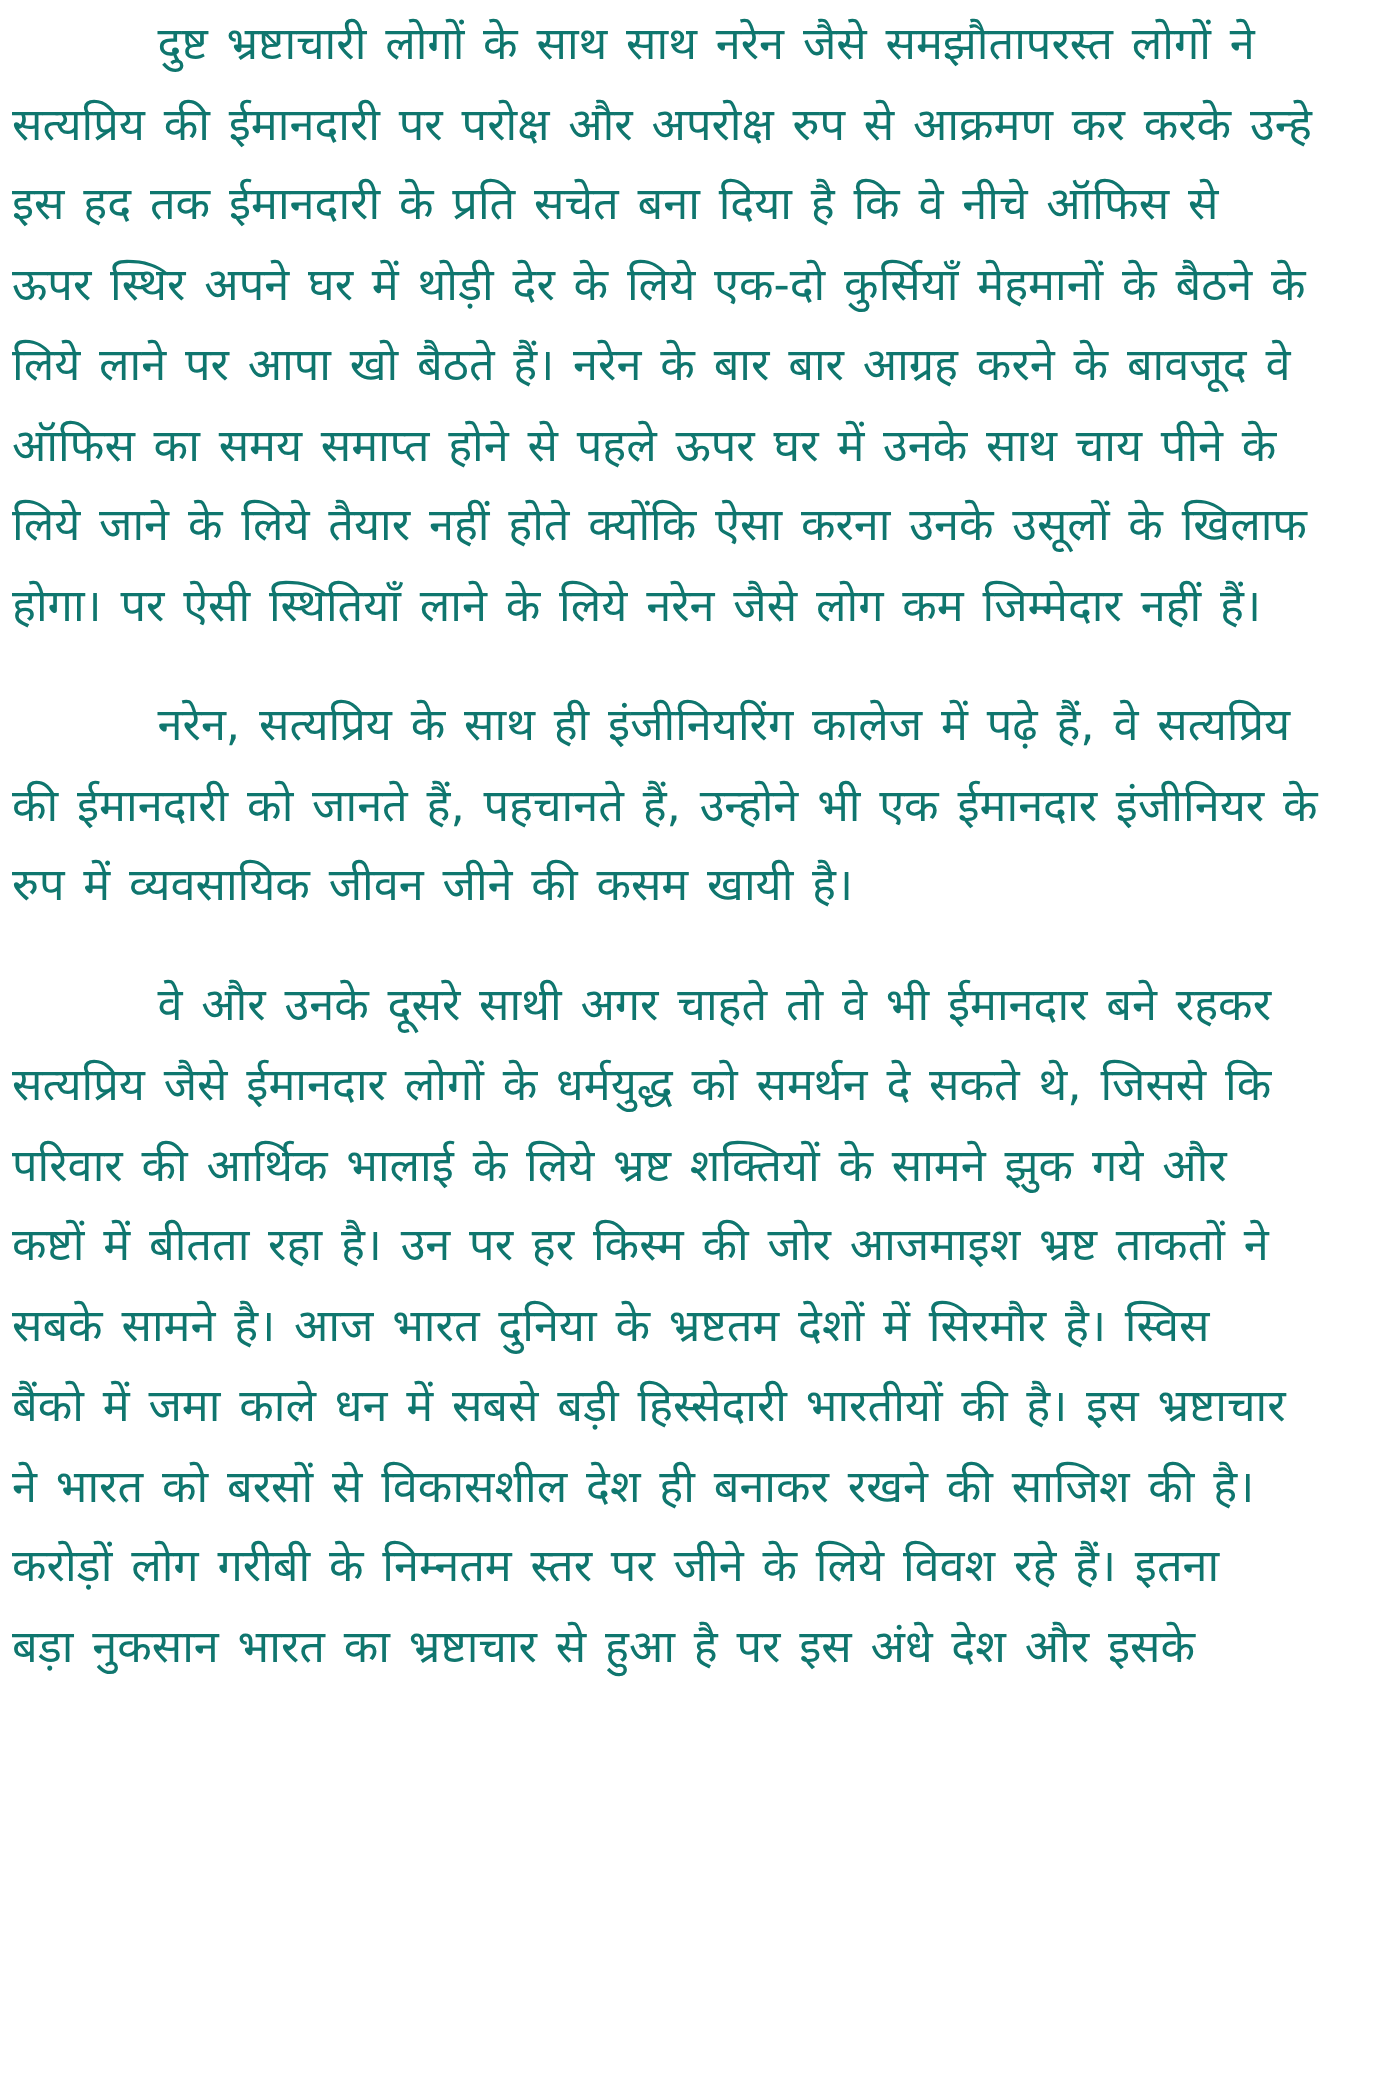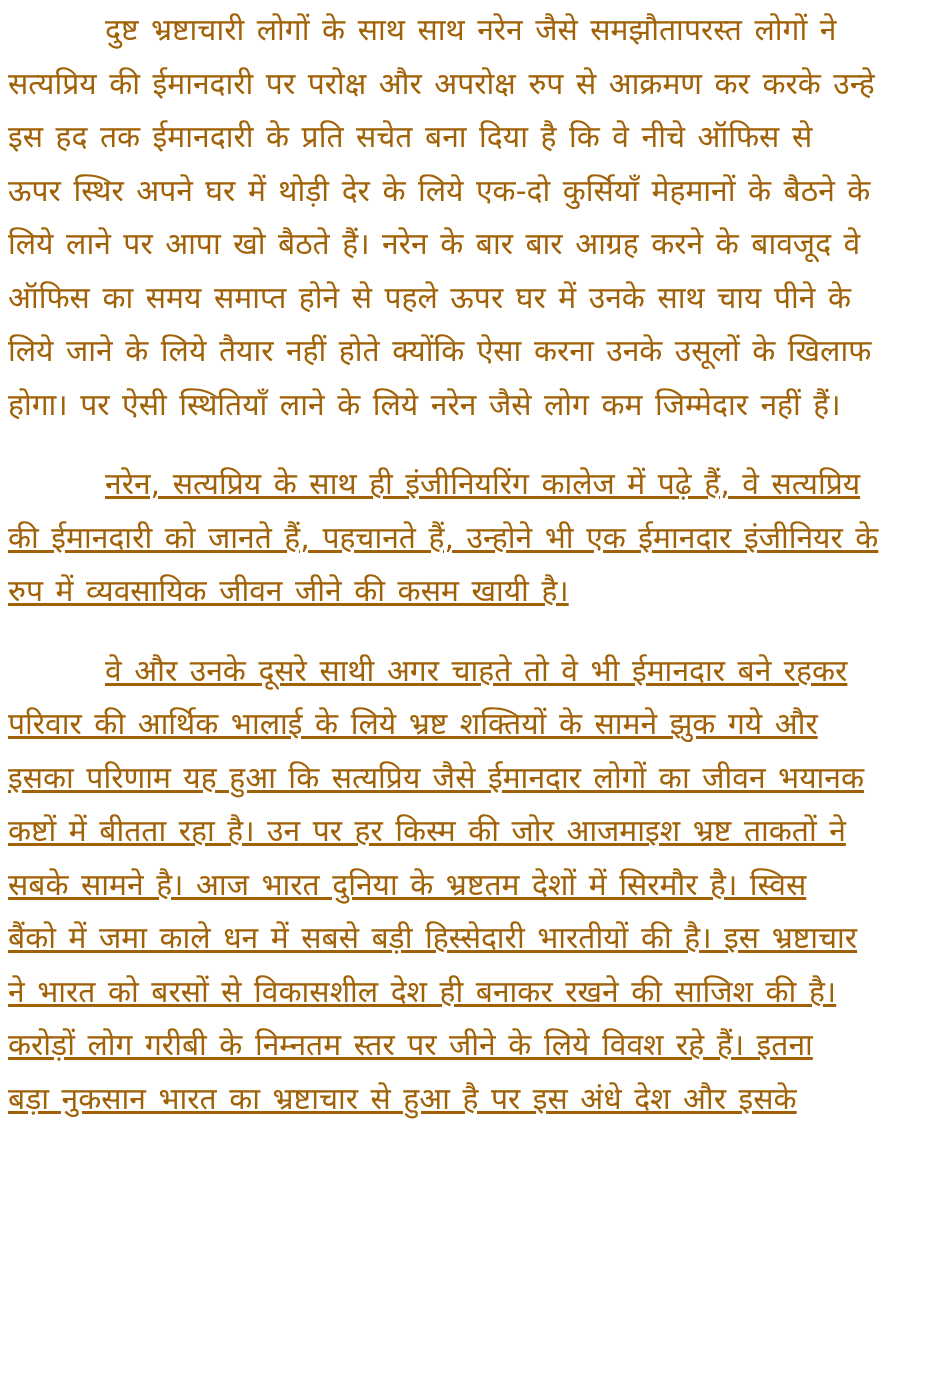--- a/index.html
+++ b/index.html
@@ -9,28 +9,27 @@
     height: 1397px;
     background: #ffffff;
     overflow: hidden;
   }
   .page {
     box-sizing: border-box;
     width: 930px;
     height: 1397px;
     padding: 3px 0 0 8px;
     font-family: "DejaVu Sans", sans-serif;
-    color: #a16207;
+    color: #0f766e;
   }
   .para {
     margin: 0;
   }
   .para + .para {
     margin-top: 26px;
-    text-decoration: underline;
   }
   .line {
     height: 53.5px;
     line-height: 53.5px;
     font-size: 30px;
     white-space: nowrap;
     word-spacing: 3px;
     font-weight: 400;
   }
   .line.indent {
@@ -54,22 +53,22 @@
   </div>
 
   <div class="para">
     <div class="line indent">नरेन, सत्यप्रिय के साथ ही इंजीनियरिंग कालेज में पढ़े हैं, वे सत्यप्रिय</div>
     <div class="line">की ईमानदारी को जानते हैं, पहचानते हैं, उन्होने भी एक ईमानदार इंजीनियर के</div>
     <div class="line">रुप में व्यवसायिक जीवन जीने की कसम खायी है।</div>
   </div>
 
   <div class="para">
     <div class="line indent">वे और उनके दूसरे साथी अगर चाहते तो वे भी ईमानदार बने रहकर</div>
+    <div class="line">सत्यप्रिय जैसे ईमानदार लोगों के धर्मयुद्ध को समर्थन दे सकते थे, जिससे कि</div>
     <div class="line">परिवार की आर्थिक भालाई के लिये भ्रष्ट शक्तियों के सामने झुक गये और</div>
-    <div class="line">इसका परिणाम यह हुआ कि सत्यप्रिय जैसे ईमानदार लोगों का जीवन भयानक</div>
     <div class="line">कष्टों में बीतता रहा है। उन पर हर किस्म की जोर आजमाइश भ्रष्ट ताकतों ने</div>
     <div class="line">सबके सामने है। आज भारत दुनिया के भ्रष्टतम देशों में सिरमौर है। स्विस</div>
     <div class="line">बैंको में जमा काले धन में सबसे बड़ी हिस्सेदारी भारतीयों की है। इस भ्रष्टाचार</div>
     <div class="line">ने भारत को बरसों से विकासशील देश ही बनाकर रखने की साजिश की है।</div>
     <div class="line">करोड़ों लोग गरीबी के निम्नतम स्तर पर जीने के लिये विवश रहे हैं। इतना</div>
     <div class="line">बड़ा नुकसान भारत का भ्रष्टाचार से हुआ है पर इस अंधे देश और इसके</div>
   </div>
 
 </div>
 

